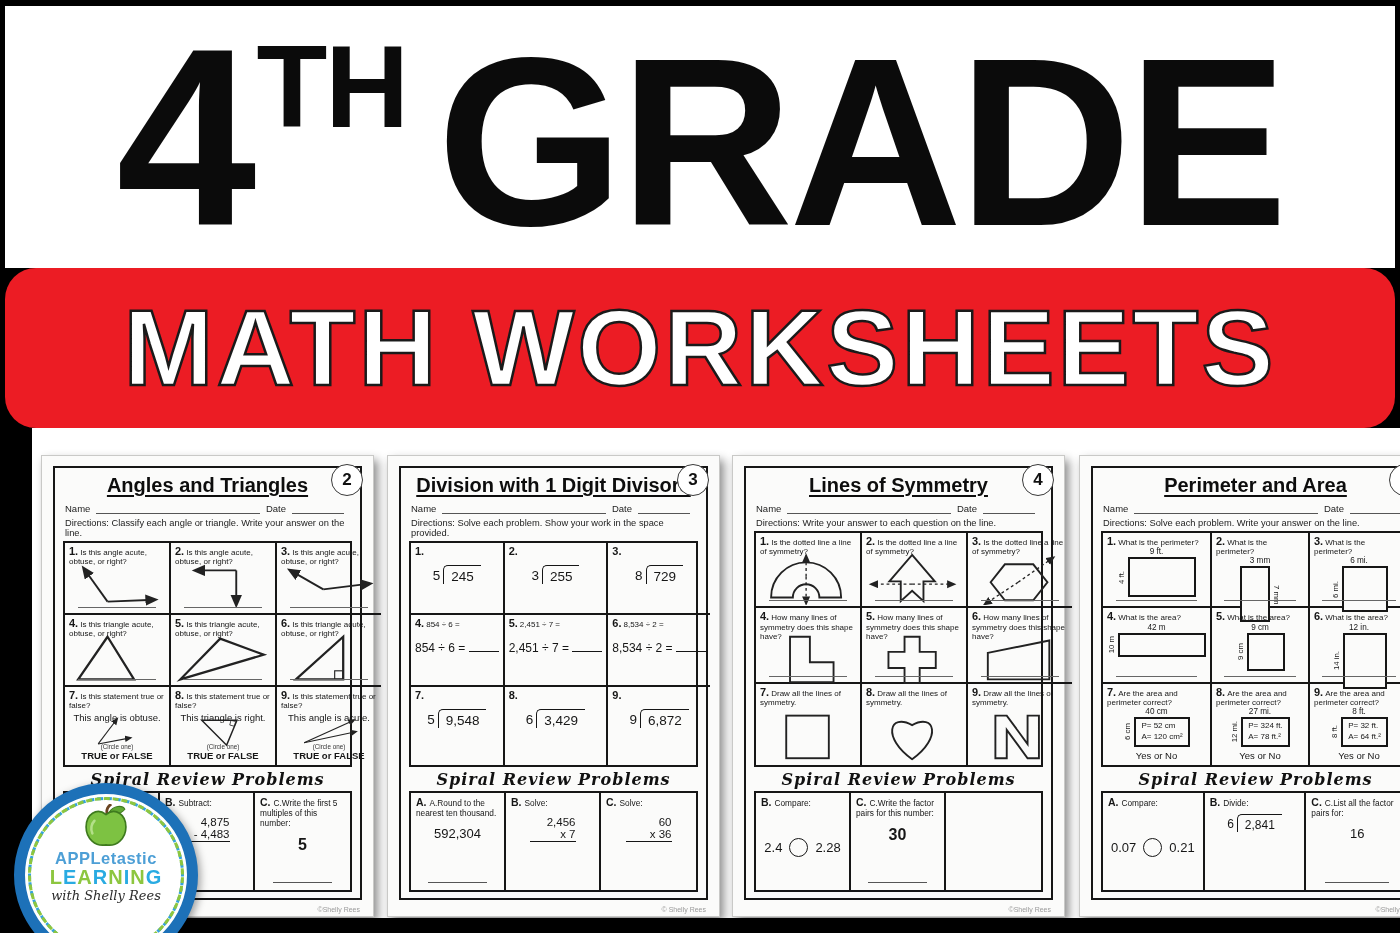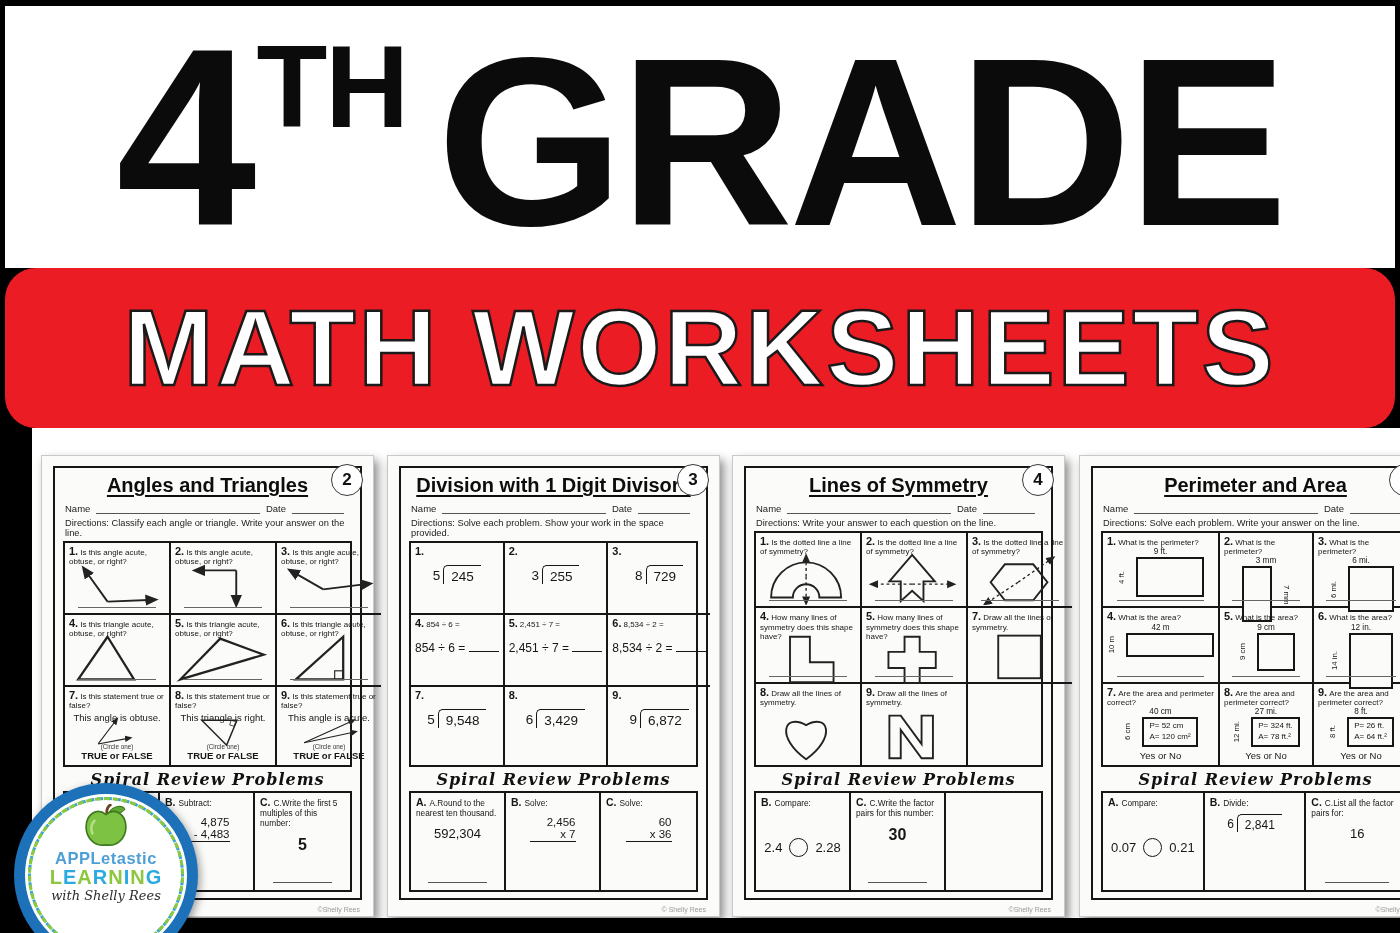--- a/index.html
+++ b/index.html
@@ -46,21 +46,21 @@
   .circ-one{font-size:6.3px;text-align:center;color:#333;}
   .tf-words{font-size:9.5px;font-weight:bold;text-align:center;margin-bottom:2px;}
   .ld{display:inline-flex;align-items:stretch;font-size:13.5px;margin:8px auto 0;}
   .ld .dvr{padding:3px 3px 0 0;}
   .ld .dvd{border-top:1.6px solid #161616;border-left:1.6px solid #161616;
         border-top-left-radius:5px;padding:3px 7px 0 7px;}
   .eqn{font-size:12px;margin-top:12px;white-space:nowrap;}
   .eq-blank{display:inline-block;width:30px;border-bottom:1.2px solid #161616;height:10px;}
   .rect-wrap{flex:1;display:flex;flex-direction:column;align-items:center;justify-content:flex-start;min-height:0;}
   .rtop{font-size:8.2px;text-align:center;margin-bottom:1px;}
-  .rrow{display:flex;align-items:center;gap:8px;}
+  .rrow{display:flex;align-items:center;}
   .rbox{border:2.5px solid #161616;background:#fbfbfa;}
   .vlab{font-size:7.8px;white-space:nowrap;}
   .vlab.left{writing-mode:vertical-rl;transform:rotate(180deg);margin-right:2px;}
   .vlab.right{writing-mode:vertical-rl;margin-left:2px;}
   .pa-box{border:2.5px solid #161616;padding:2px 5px;font-size:8px;line-height:1.35;white-space:nowrap;}
   .yesno{font-size:9.5px;text-align:center;margin:3px 0 2px;}
   .spiral-title{font-family:"DejaVu Serif",serif;font-style:italic;font-weight:600;
         font-size:16px;text-align:center;letter-spacing:1px;margin:3px 0 2px;color:#111;}
   .sgrid{border:2.5px solid #161616;height:97px;display:grid;grid-template-columns:1fr 1fr 1fr;flex:none;}
   .scell{border-right:2.5px solid #161616;padding:3px 5px;font-size:8.3px;color:#161616;
@@ -448,20 +448,34 @@
                     <marker id="ah" markerWidth="8" markerHeight="8" refX="5" refY="3" orient="auto">
                       <path d="M0,0 L7,3 L0,6 z" fill="#222"></path>
                     </marker>
                   </defs>
                   <polygon points="40,5 56,5 56,21 73,21 73,38 56,38 56,54 40,54 40,38 23,38 23,21 40,21" stroke="#222" fill="none" stroke-width="2"></polygon>
                 </svg>
               </div>
               <div class="ans-line"></div>
             </div>
             <div class="pcell">
+              <div class="phead"><span class="pnum">6.</span><span class="ptext">How many lines of symmetry does this shape have?</span></div>
+              <div class="shape-wrap">
+                <svg width="96" height="53" viewBox="0 0 100 56" preserveAspectRatio="xMidYMid meet">
+                  <defs>
+                    <marker id="ah" markerWidth="8" markerHeight="8" refX="5" refY="3" orient="auto">
+                      <path d="M0,0 L7,3 L0,6 z" fill="#222"></path>
+                    </marker>
+                  </defs>
+                  <polygon points="16,22 81,9 81,50 16,50" stroke="#222" fill="none" stroke-width="2"></polygon>
+                </svg>
+              </div>
+              <div class="ans-line"></div>
+            </div>
+            <div class="pcell">
               <div class="phead"><span class="pnum">7.</span><span class="ptext">Draw all the lines of symmetry.</span></div>
               <div class="shape-wrap">
                 <svg width="96" height="53" viewBox="0 0 100 56" preserveAspectRatio="xMidYMid meet">
                   <defs>
                     <marker id="ah" markerWidth="8" markerHeight="8" refX="5" refY="3" orient="auto">
                       <path d="M0,0 L7,3 L0,6 z" fill="#222"></path>
                     </marker>
                   </defs>
                   <rect x="27" y="7" width="45" height="45" stroke="#222" fill="none" stroke-width="2"></rect>
                 </svg>
@@ -636,21 +650,21 @@
               <div class="yesno">Yes or No</div>
             </div>
             <div class="pcell">
               <div class="phead"><span class="pnum">9.</span><span class="ptext">Are the area and perimeter correct?</span></div>
               <div class="rect-wrap">
                 <div>
                   <div class="rtop">8 ft.</div>
                   <div class="rrow">
                     <span class="vlab left">8 ft.</span>
                     <div class="pa-box">
-                      <div>P= 26 ft.</div>
+                      <div>P= 32 ft.</div>
                       <div>A= 64 ft.²</div>
                     </div>
                   </div>
                 </div>
               </div>
               <div class="yesno">Yes or No</div>
             </div>
           </div>
           <div class="spiral-title">Spiral Review Problems</div>
           <div class="sgrid">

